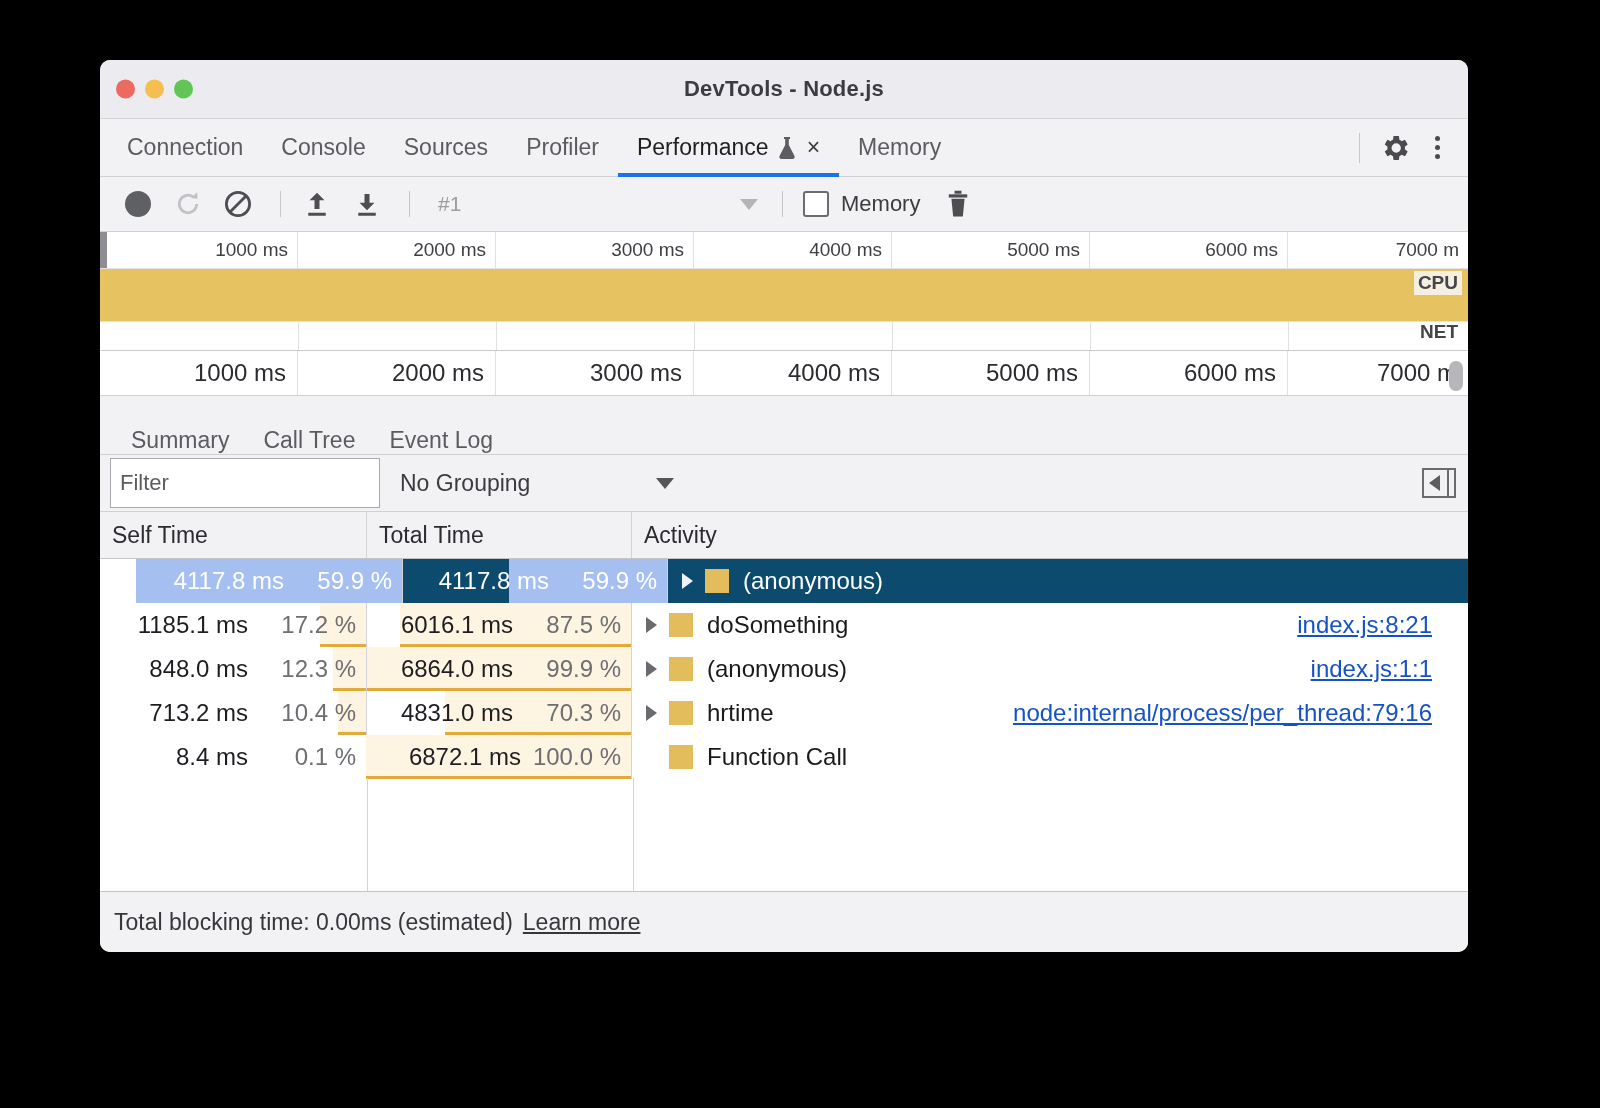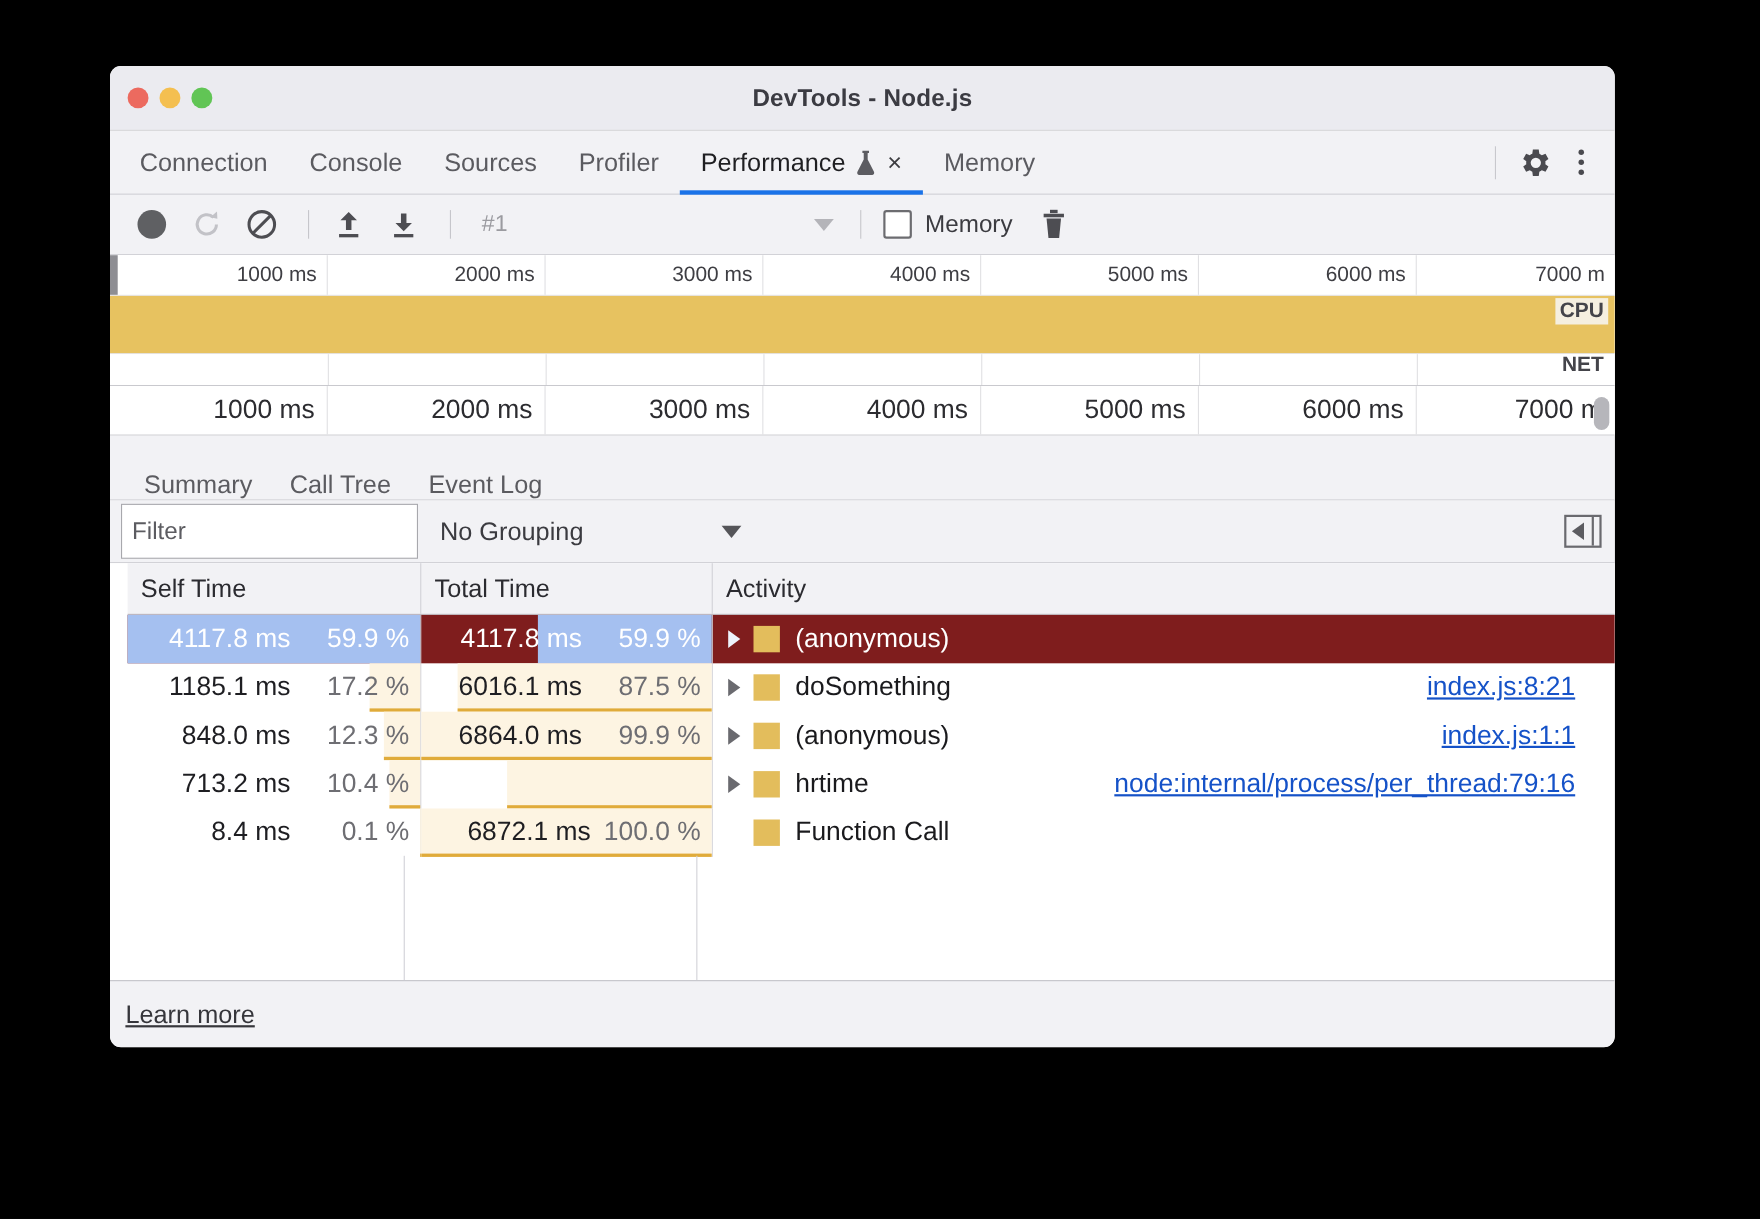--- a/index.html
+++ b/index.html
@@ -329,21 +329,21 @@
     border-right: 11px solid #5c5c61;
   }
   .sidebar-toggle .bar {
     margin-left: auto;
     width: 2px; height: 100%;
     background: #6a6a6f;
     margin-right: 5px;
   }
 
   
-  .table-wrap { position: relative; background: #fff; height: 380px; padding-left: 16px; }
+  .table-wrap { position: relative; background: #fff; height: 380px; }
   .thead {
     display: flex;
     height: 46px;
     background: #f2f2f5;
     border-bottom: 1px solid #c4c4c9;
   }
   .th {
     font-size: 23px;
     color: #2b2b30;
     display: flex;
@@ -355,21 +355,21 @@
   .th.c1 { width: 267px; }
   .th.c2 { width: 265px; }
   .th.c3 { flex: 1; border-right: none; }
 
   .trow {
     display: flex;
     height: 44px;
     align-items: stretch;
     position: relative;
   }
-  .trow.selected { background: #7f1d1d; }
+  .trow.selected { background: #0c4a6e; margin-left: 36px; }
   .cell {
     box-sizing: border-box;
     position: relative;
     border-right: 1px solid #d2d2d7;
     display: flex;
     align-items: center;
   }
   .cell.c1 { width: 267px; }
   .cell.c2 { width: 265px; }
   .cell.c3 { flex: 1; border-right: none; }
@@ -734,20 +734,24 @@
       <div class="trow">
         <div class="cell c1">
           <div class="barbg" style="width:10.4%"></div>
           <div class="numrow">
             <span class="num-ms">713.2 ms</span>
             <span class="num-pct">10.4 %</span>
           </div>
         </div>
         <div class="cell c2">
           <div class="barbg" style="width:70.3%"></div>
+          <div class="numrow">
+            <span class="num-ms">4831.0 ms</span>
+            <span class="num-pct">70.3 %</span>
+          </div>
         </div>
         <div class="cell c3">
           <div class="act">
             <span class="disc"></span>
             <span class="swatch"></span>
             <span class="act-name">hrtime</span>
             <span class="act-link">node:internal/process/per_thread:79:16</span>
           </div>
         </div>
       </div>
@@ -776,17 +780,18 @@
         </div>
       </div>
 
       <div class="table-cols-filler">
         <div class="fc1"></div>
         <div class="fc2"></div>
       </div>
     </div>
 
     <div class="statusbar">
+      <span class="status-text">Total blocking time: 0.00ms (estimated)</span>
       <span class="status-link">Learn more</span>
     </div>
 
   </div>
 </div>
 
 </body></html>

